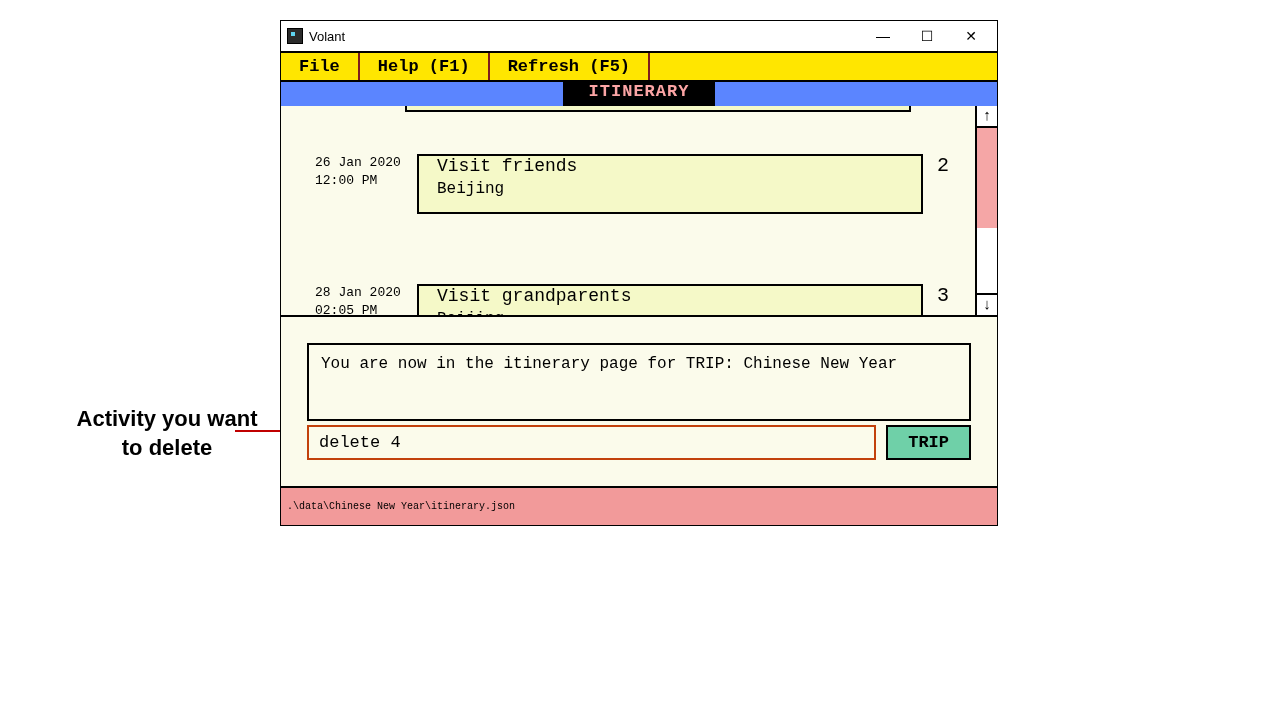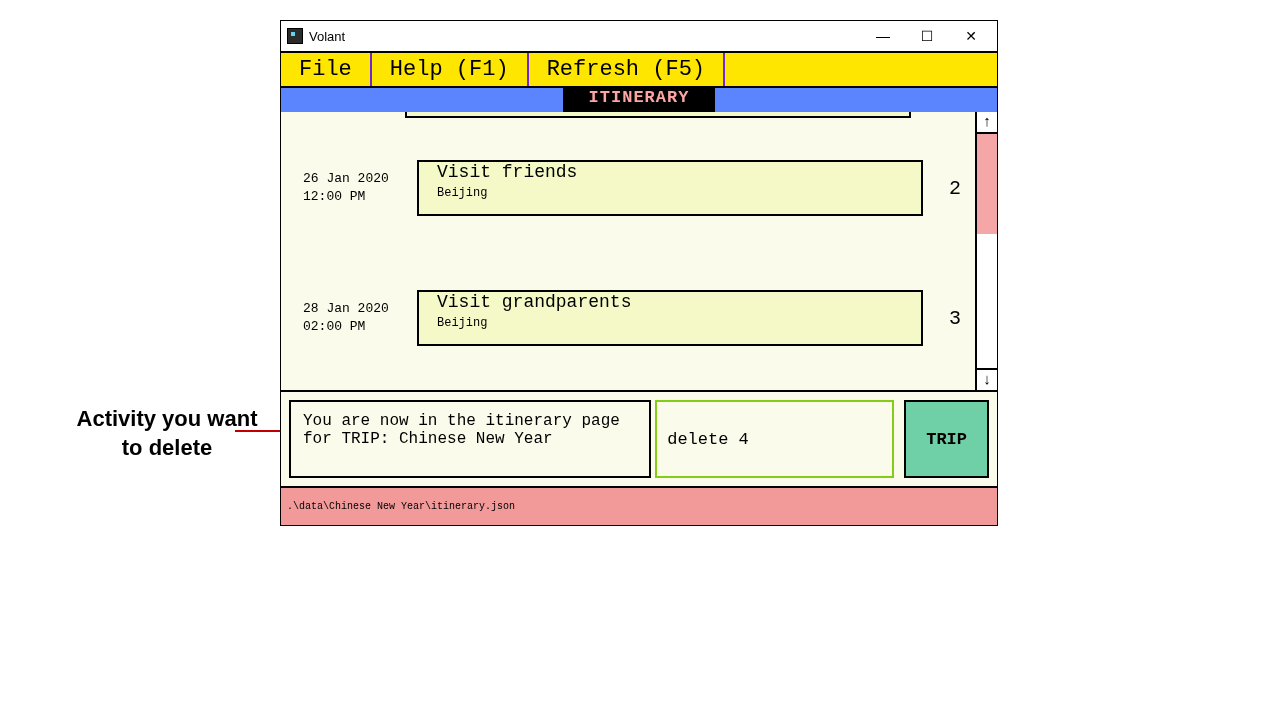--- a/index.html
+++ b/index.html
@@ -82,23 +82,23 @@
     font-size: 14px;
   }
   .menubar {
     background: #ffe600;
     display: flex;
     border-top: 2px solid #000;
     border-bottom: 2px solid #000;
   }
   .menuitem {
     padding: 4px 18px;
-    border-right: 2px solid #6d28d9;
-    font-weight: normal;
-    font-size: 22px;
+    border-right: 2px solid #7f1d1d;
+    font-weight: bold;
+    font-size: 17px;
   }
   .header-band {
     background: #5b85ff;
     height: 24px;
     display: flex;
     justify-content: center;
   }
   .header-tab {
     background: #000;
     color: #fca5a5;
@@ -135,66 +135,66 @@
   }
   .scroll-btn.bottom { border-top: 2px solid #000; border-bottom: none;}
   .scroll-track { flex: 1; position: relative; }
   .scroll-thumb {
     position: absolute;
     left: 0; right: 0;
     background: #f5a6a6;
   }
   .entry {
     display: flex;
-    align-items: center;
-    position: absolute;
-    left: 0; right: 0; gap: 12px;
+    position: absolute;
+    left: 12px; right: 0;
   }
   .date-col {
     width: 124px;
     padding-left: 22px;
     font-size: 13px;
     line-height: 1.35;
   }
   .card {
     border: 2px solid #000;
     background: #f5f9c8;
     padding: 0 18px 14px 18px;
     width: 506px;
   }
   .card-title { font-size: 18px; margin-bottom: 4px; }
-  .card-sub { font-size: 12px; }
+  .card-sub { font-size: 16px; }
   .num-col {
     width: 40px;
     text-align: center;
     font-size: 20px;
   }
   .highlight-box {
     position: absolute;
     border: 3px solid #b02222;
     box-shadow: 2px 2px 4px rgba(0,0,0,0.25);
     pointer-events: none;
   }
   .lower-panel {
     background: #fbfbeb;
-    padding: 8px;
-    display: flex;
+    padding: 26px;
+    display: flex;
+    flex-direction: column;
     gap: 4px;
   }
   .status-box {
     border: 2px solid #000;
     background: #fbfbeb;
     padding: 10px 12px;
     height: 78px;
     font-size: 16px;
   }
   .input-row { display: flex; gap: 10px; }
   .cmd-input {
     flex: 1;
-    border: 2px solid #84cc16;
+    border: 2px solid #c2410c;
     background: #fbfbeb;
     padding: 6px 10px;
     font-size: 17px;
     font-family: inherit;
   }
   .enter-btn {
     border: 2px solid #000;
     background: #6fd0a8;
     padding: 4px 20px;
     font-size: 17px;
@@ -262,21 +262,21 @@
         <div class="card">
           <div class="card-title">Visit friends</div>
           <div class="card-sub">Beijing</div>
         </div>
         <div class="num-col">2</div>
       </div>
 
       <div class="entry" style="top:178px;">
         <div class="date-col">
           <div>28 Jan 2020</div>
-          <div>02:00 PM</div>
+          <div>02:05 PM</div>
         </div>
         <div class="card">
           <div class="card-title">Visit grandparents</div>
           <div class="card-sub">Beijing</div>
         </div>
         <div class="num-col">3</div>
       </div>
 
 
       <div class="highlight-box" style="left:114px; top:296px; width:560px; height:116px;"></div>

